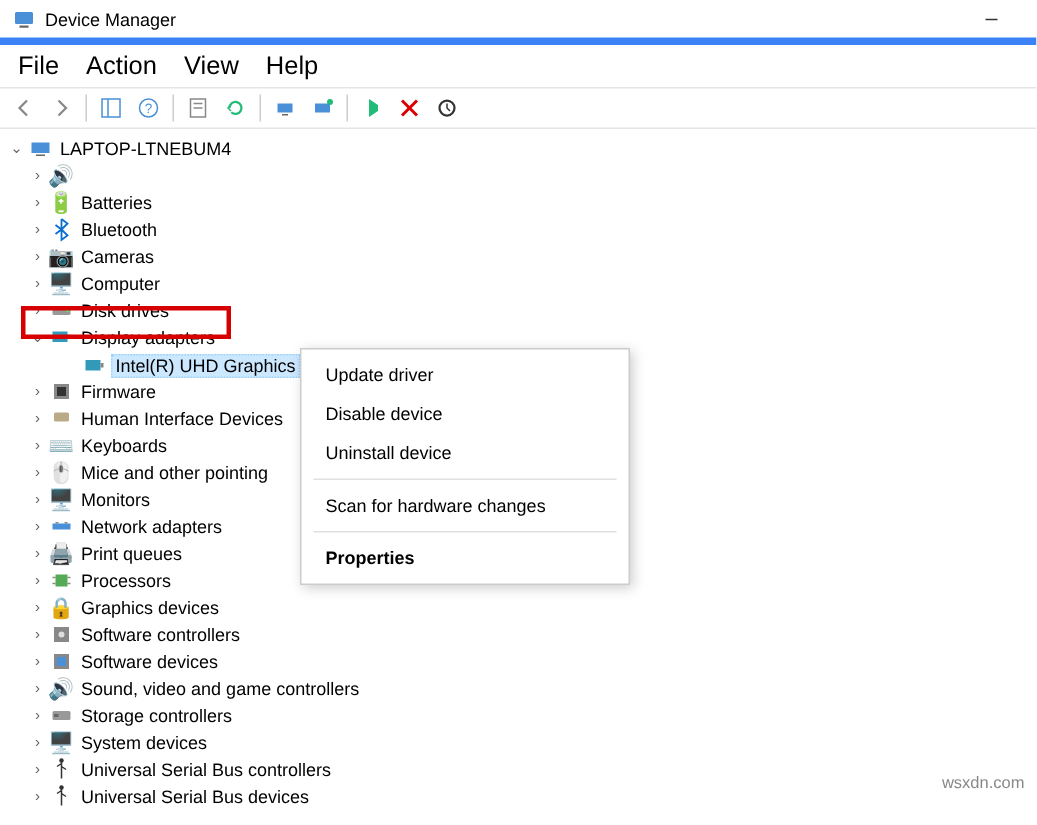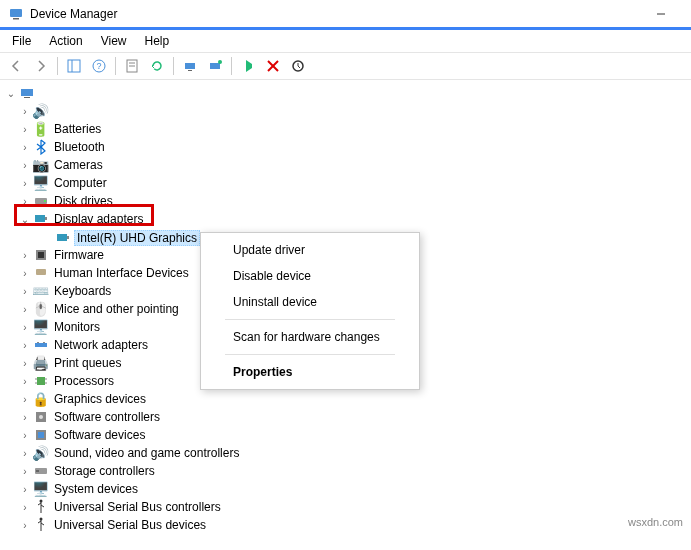--- a/index.html
+++ b/index.html
@@ -12,41 +12,41 @@
     width: 691px;
     height: 550px;
     overflow: hidden;
     position: relative;
   }
   .title-bar {
     display: flex;
     align-items: center;
     height: 30px;
     padding: 0 8px;
-    border-bottom: 3px solid #3b82f6;
+    border-bottom: 5px solid #3b82f6;
   }
   .title-bar .app-icon {
     width: 16px; height: 16px;
     margin-right: 6px;
     display: inline-flex;
     align-items: center;
     justify-content: center;
   }
   .title-bar .title-text { flex: 1; font-size: 12px; }
   .title-bar .win-controls { display: flex; }
   .title-bar .win-btn {
     width: 44px; height: 30px;
     display: flex; align-items: center; justify-content: center;
     font-size: 14px; color: #333;
   }
   .menu-bar {
     display: flex;
     padding: 2px 4px;
     gap: 2px;
-    font-size: 12px;
+    font-size: 17px;
     border-bottom: 1px solid #e5e5e5;
   }
   .menu-item { padding: 2px 8px; cursor: default; }
   .toolbar {
     display: flex;
     align-items: center;
     padding: 2px 4px;
     border-bottom: 1px solid #e5e5e5;
     gap: 1px;
   }
@@ -100,21 +100,21 @@
   .highlight-box {
     position: absolute;
     border: 3px solid #d60000;
     pointer-events: none;
   }
   .context-menu {
     position: absolute;
     background: #fff;
     border: 1px solid #ccc;
     box-shadow: 2px 2px 8px rgba(0,0,0,0.2);
-    padding: 4px 16px;
+    padding: 4px 0;
     left: 200px;
     top: 232px;
     width: 220px;
     z-index: 10;
   }
   .ctx-item {
     padding: 6px 16px;
     font-size: 12px;
     cursor: default;
   }
@@ -232,20 +232,21 @@
 
 <div class="tree">
   <div class="tree-row indent-0">
     <span class="toggle">⌄</span>
     <span class="tree-icon">
         <svg viewBox="0 0 16 16">
           <rect x="2" y="4" width="12" height="7" fill="#4a90d9"></rect>
           <rect x="5" y="12" width="6" height="1" fill="#666"></rect>
         </svg>
       </span>
+    <span class="tree-label">LAPTOP-LTNEBUM4</span>
   </div>
   <div class="tree-row indent-1">
       <span class="toggle">›</span>
       <span class="tree-icon">🔊</span>
     </div>
   <div class="tree-row indent-1">
       <span class="toggle">›</span>
       <span class="tree-icon">🔋</span>
       <span class="tree-label">Batteries</span>
     </div>

